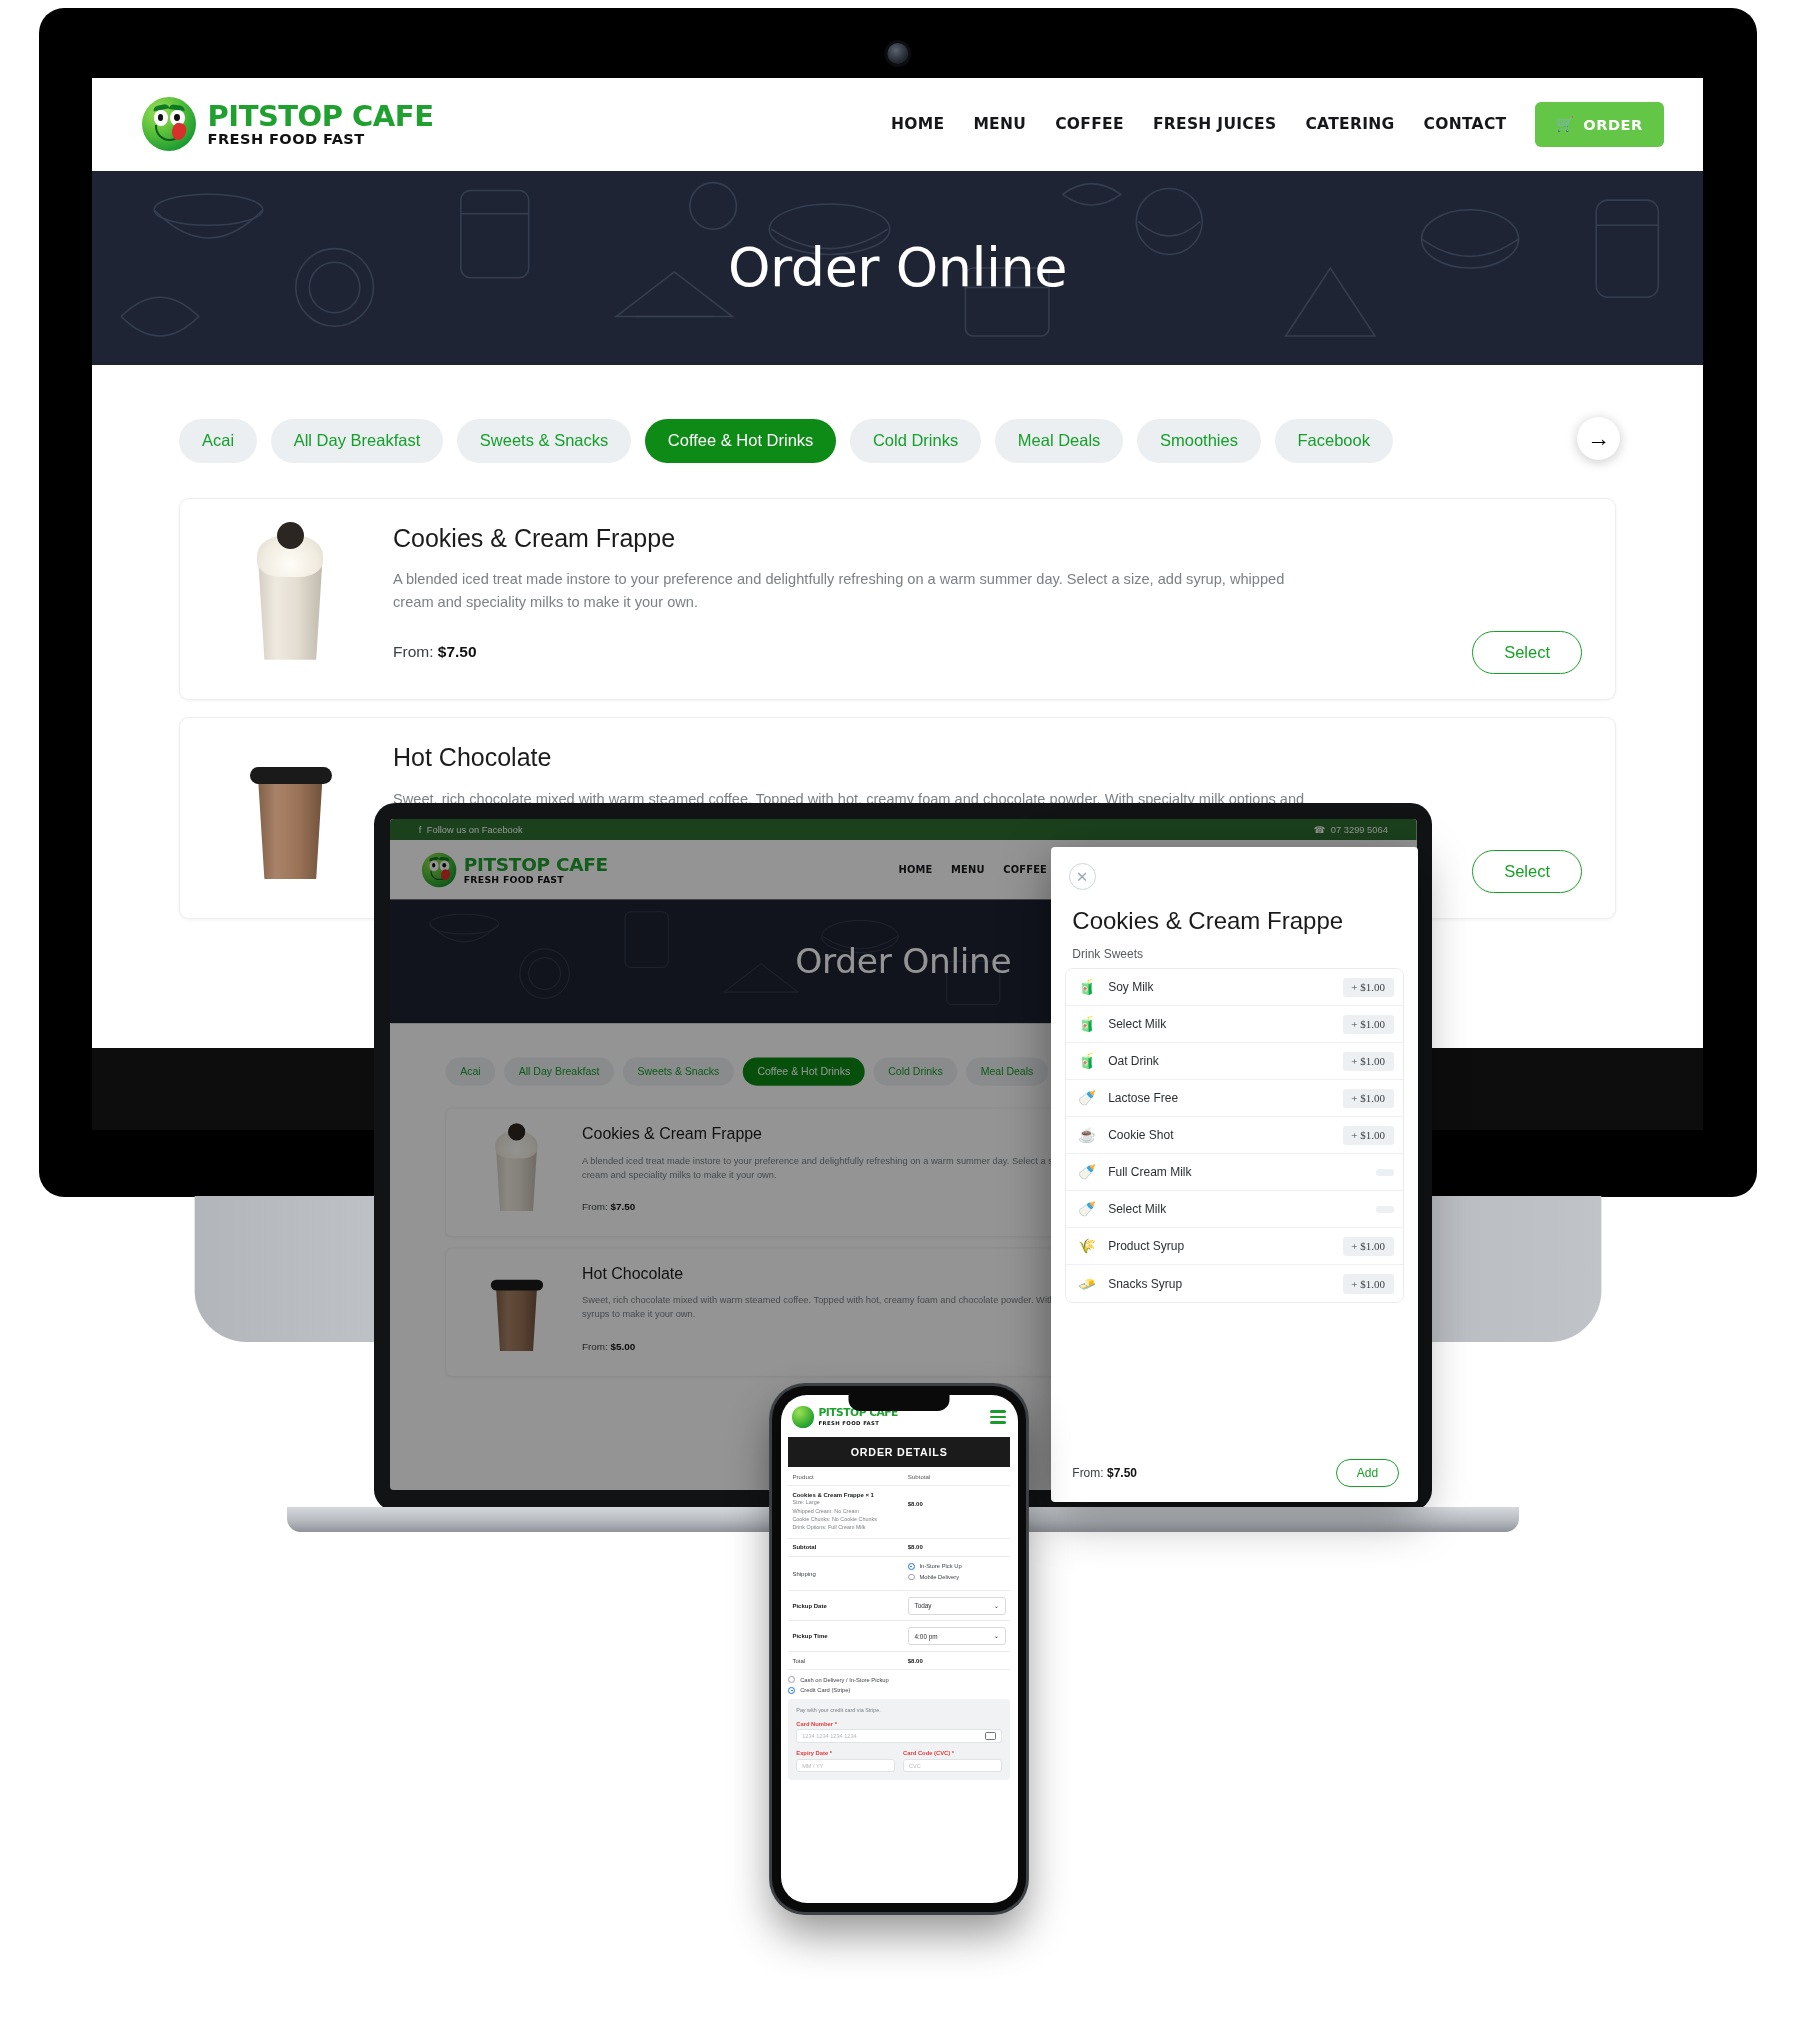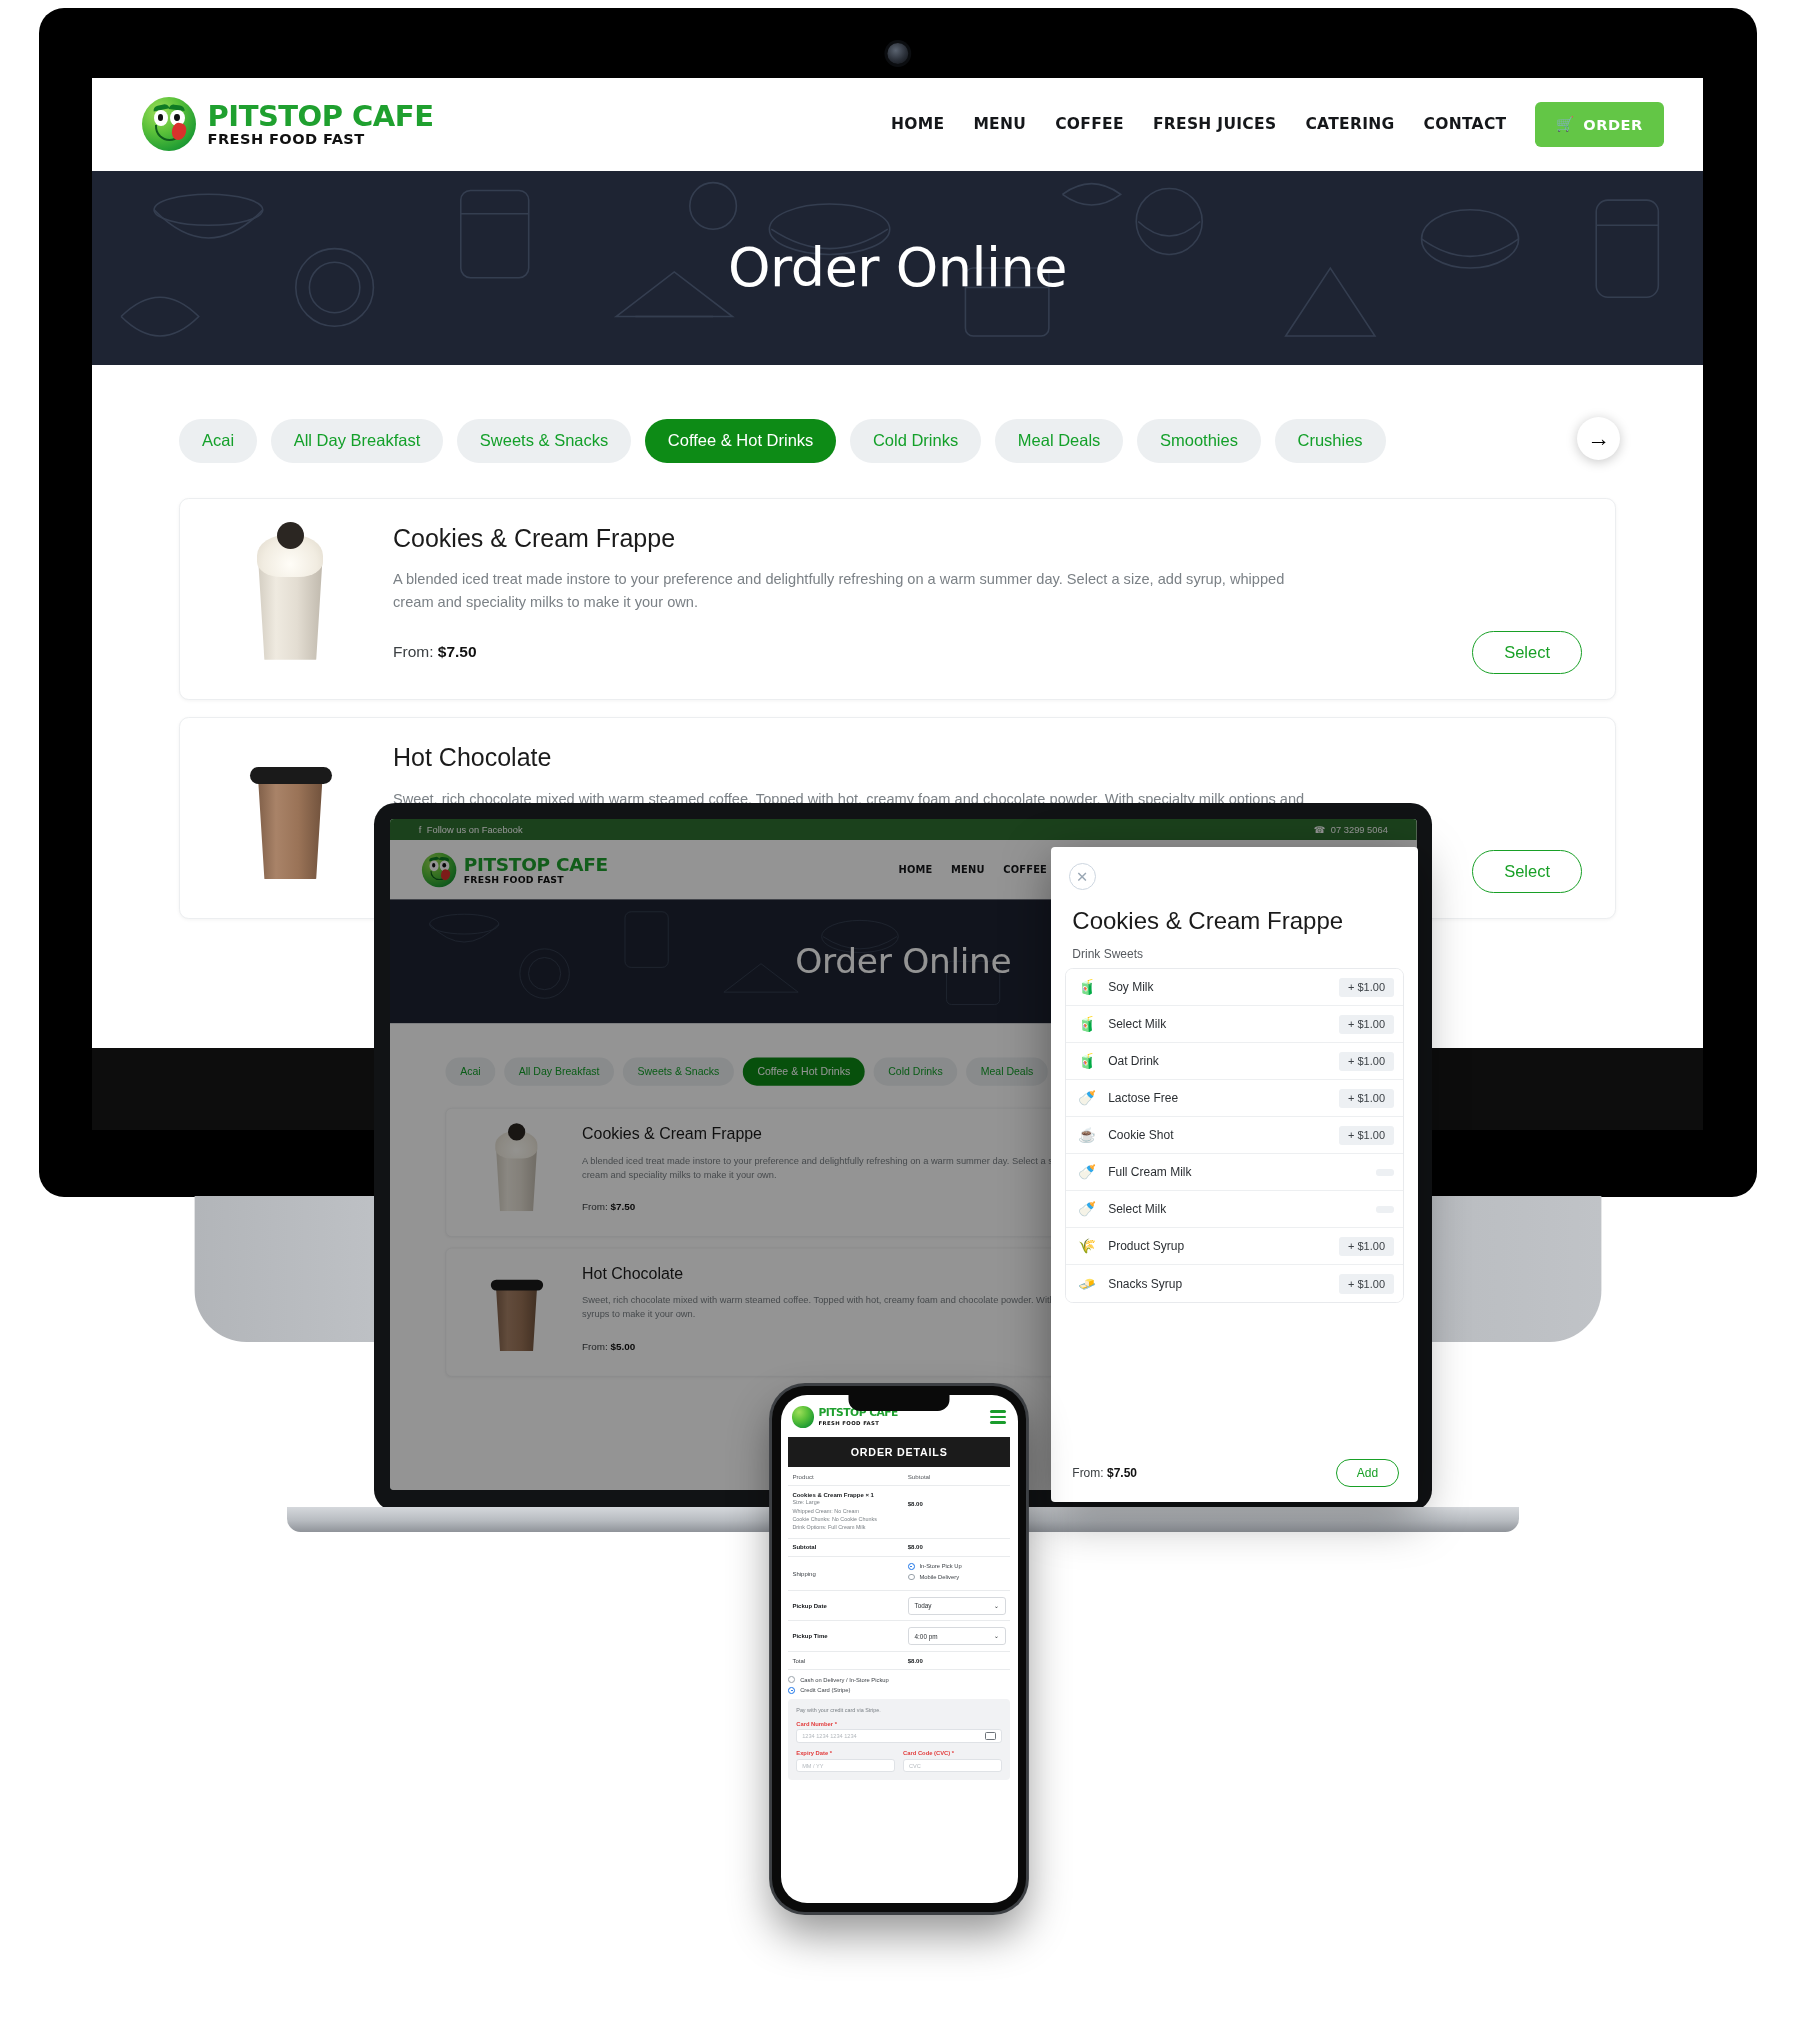--- a/index.html
+++ b/index.html
@@ -186,21 +186,21 @@
   .modal-title { font-size:24px; color:#1b1b1b; padding: 17.5px 21.3px 0 21.3px; font-weight:400; }
   .modal-sub { font-size:12px; color:#55595e; padding: 11.6px 21.3px 7.8px 21.3px; }
   .opts { margin: 0 13.6px; border:1px solid #e8eaed; border-radius:7.8px; overflow:hidden; flex:none; }
   .opt {
     display:flex; align-items:center; height:37px; padding: 0 9.7px 0 11.6px;
     border-bottom:1px solid #edeff1; cursor:pointer; background:#fff;
   }
   .opt:last-child { border-bottom:none; }
   .opt .ic { width:21.3px; font-size:14.6px; text-align:center; flex:none; }
   .opt .nm { flex:1; font-size:12px; color:#2b2f33; padding-left:9.7px; }
-  .opt .pr { background:#edf0f3; color:#3d4247; font-size:11px; border-radius:3px; padding:3.9px 8.7px; }
+  .opt .pr { background:#edf0f3; color:#3d4247; font-size:11px; border-radius:3px; padding:3.9px 8.7px;font-family:Liberation Serif, serif; }
   .modal-foot {
     margin-top:auto; display:flex; align-items:center; justify-content:space-between;
     padding: 11.6px 19.4px 15.5px 21.3px;
   }
   .modal-foot .price { font-size:12px; color:#3c4043; }
   .modal-foot .price b { color:#111; }
   .add-btn {
     border:1.3px solid #18a026; color:#18a026; background:#fff; border-radius:29px;
     padding:5.8px 19.4px; font-size:12px; cursor:pointer;
   }
@@ -331,21 +331,21 @@
 
         <div class="content">
           <div class="cats">
             <button class="cat">Acai</button>
             <button class="cat">All Day Breakfast</button>
             <button class="cat">Sweets &amp; Snacks</button>
             <button class="cat active">Coffee &amp; Hot Drinks</button>
             <button class="cat">Cold Drinks</button>
             <button class="cat">Meal Deals</button>
             <button class="cat">Smoothies</button>
-            <button class="cat">Crushies</button>
+            <button class="cat">Facebook</button>
             <div class="cats-next">→</div>
           </div>
 
           <div class="cards">
             <div class="card">
               <div class="card-img">
                 <div class="cup">
                   <div class="body"></div>
                     <div class="cream"></div>
                     <div class="cookie"></div>

